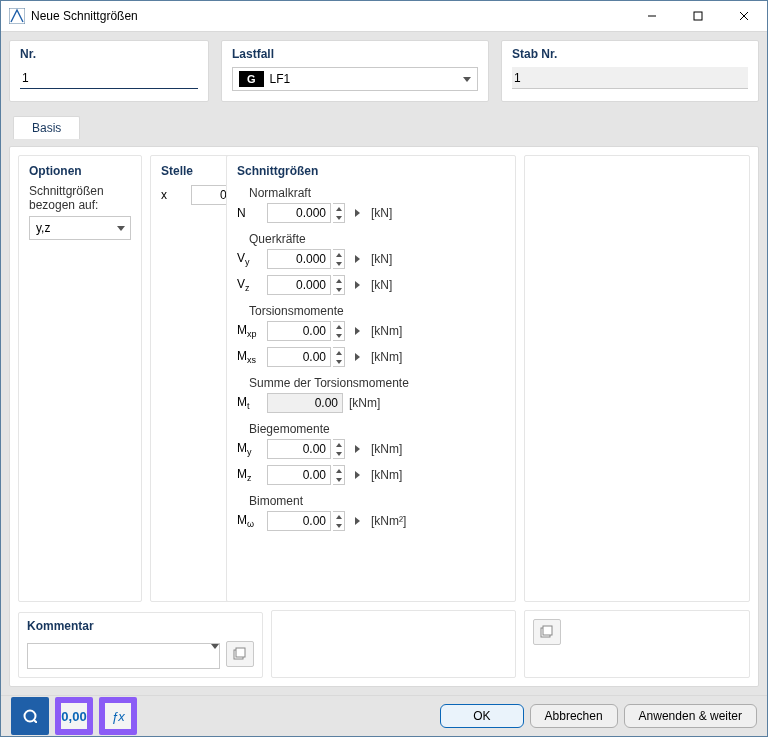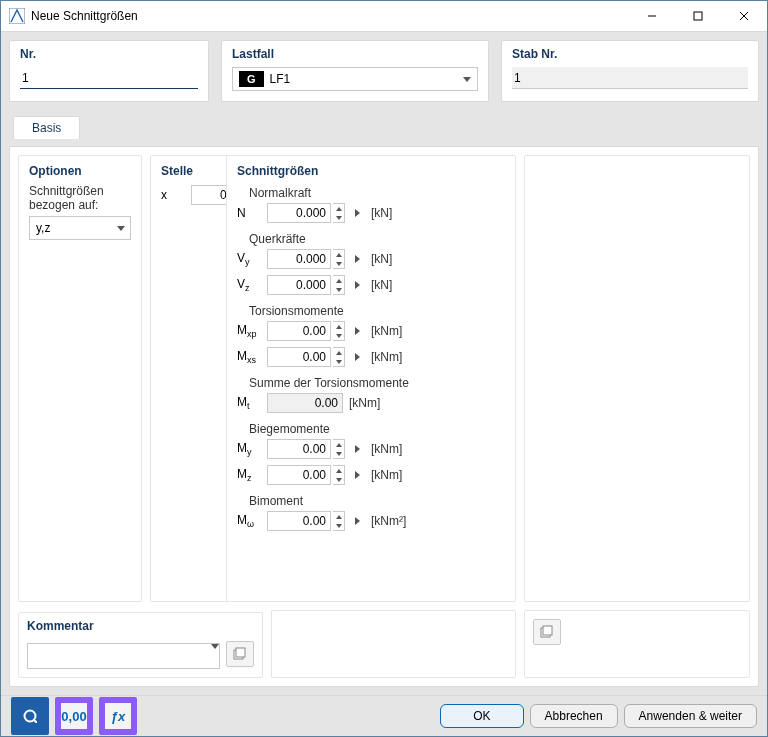--- a/index.html
+++ b/index.html
@@ -371,20 +371,20 @@
     <div class="toolbtn" style="background:#1f5fa8;border-color:#1f5fa8">
       <svg width="14" height="14" viewBox="0 0 14 14">
           <circle cx="7" cy="7" r="5.5" fill="none" stroke="#fff" stroke-width="2"></circle>
           <line x1="11" y1="11" x2="14" y2="14" stroke="#fff" stroke-width="2"></line>
         </svg>
     </div>
     <div class="toolbtn">
         <span style="color:#0a66b7;font-weight:600">0,00</span>
       </div>
     <div class="toolbtn">
-        <span style="color:#0a66b7;font-style:italic;font-weight:700">ƒx</span>
+        <span style="color:#0a66b7;font-style:italic;font-weight:400">ƒx</span>
       </div>
     <span class="spacer"></span>
     <button class="btn primary">OK</button>
     <button class="btn">Abbrechen</button>
     <button class="btn">Anwenden &amp; weiter</button>
   </div>
 </div>
 
 </body></html>

